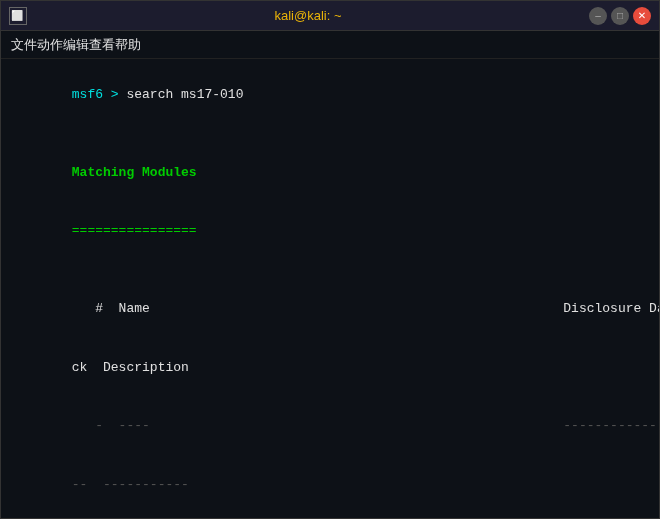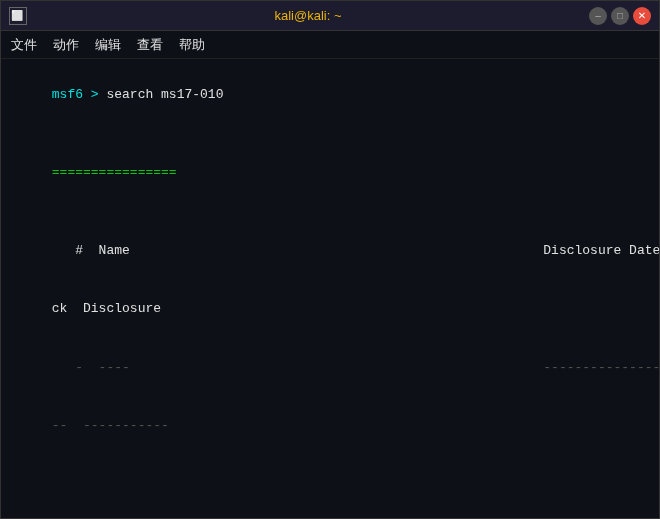--- a/index.html
+++ b/index.html
@@ -65,33 +65,33 @@
     }
     .btn-min { background: #555; color: #aaa; }
     .btn-max { background: #555; color: #aaa; }
     .btn-close { background: #e74c3c; color: #fff; }
     .menu-bar {
       background: #0d1117;
       height: 28px;
       display: flex;
       align-items: center;
       padding: 0 10px;
-      gap: 16px;
+      gap: 0;
       border-bottom: 1px solid #222;
     }
     .menu-item {
       color: #e0e0e0;
       font-size: 13px;
       font-family: sans-serif;
       cursor: pointer;
     }
     .terminal-content {
       flex: 1;
       background: #0d1117;
-      padding: 6px 4px;
+      padding: 6px 24px;
       overflow: hidden;
       font-size: 13px;
       line-height: 1.5;
     }
     .line { color: #e0e0e0; white-space: pre; }
     .prompt { color: #00e0e0; }
     .cmd { color: #e0e0e0; }
     .header-green { color: #00cc00; font-weight: bold; }
     .col-header { color: #e0e0e0; }
     @keyframes blink { 50% { opacity: 0; } }
@@ -124,30 +124,33 @@
 
   <div class="terminal-content">
 
     <div class="line">
       <span class="prompt">msf6 &gt; </span><span class="cmd">search ms17-010</span>
     </div>
 
     <div class="line">&nbsp;</div>
 
     <div class="line">
+      <span class="header-green">Matching Modules</span>
+    </div>
+    <div class="line">
       <span style="color:#00cc00;">================</span>
     </div>
 
     <div class="line">&nbsp;</div>
 
     <div class="line">
       <span class="col-header">   #  Name                                                     Disclosure Date  Rank    Che</span>
     </div>
     <div class="line">
-      <span class="col-header">ck  Disclosure</span>
+      <span class="col-header">ck  Description</span>
     </div>
     <div class="line">
       <span class="divider">   -  ----                                                     ---------------  ----    ---</span>
     </div>
     <div class="line">
       <span class="divider">--  -----------</span>
     </div>
 
     <div class="line">
       

